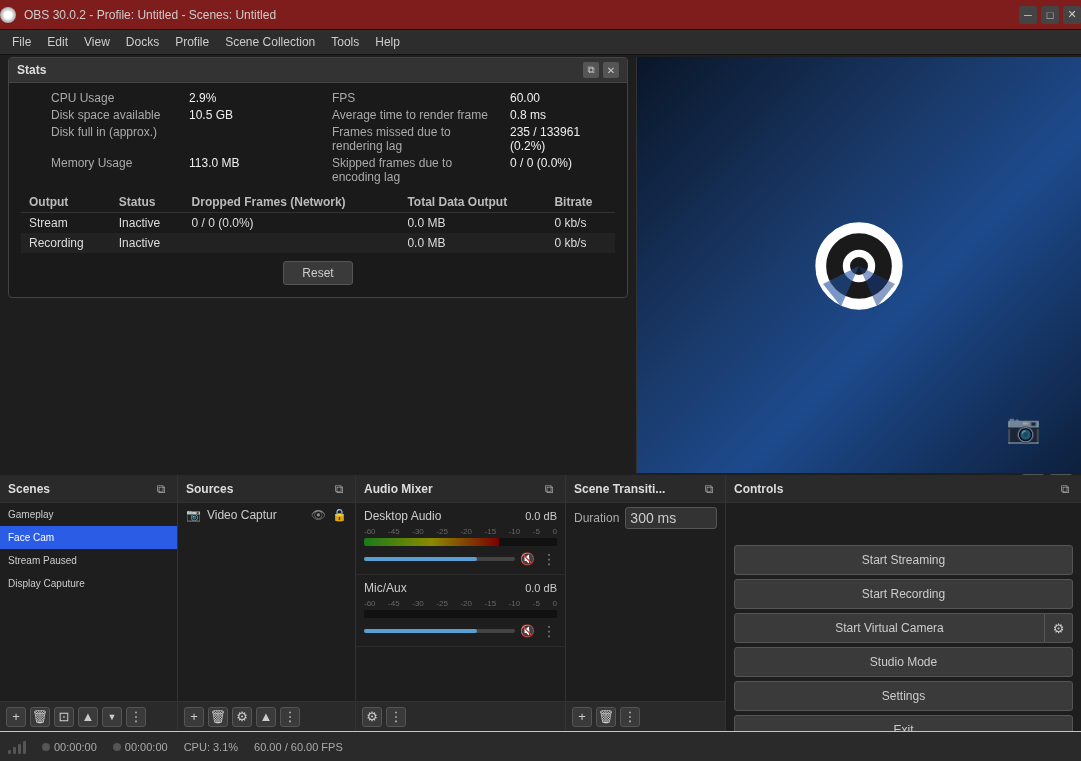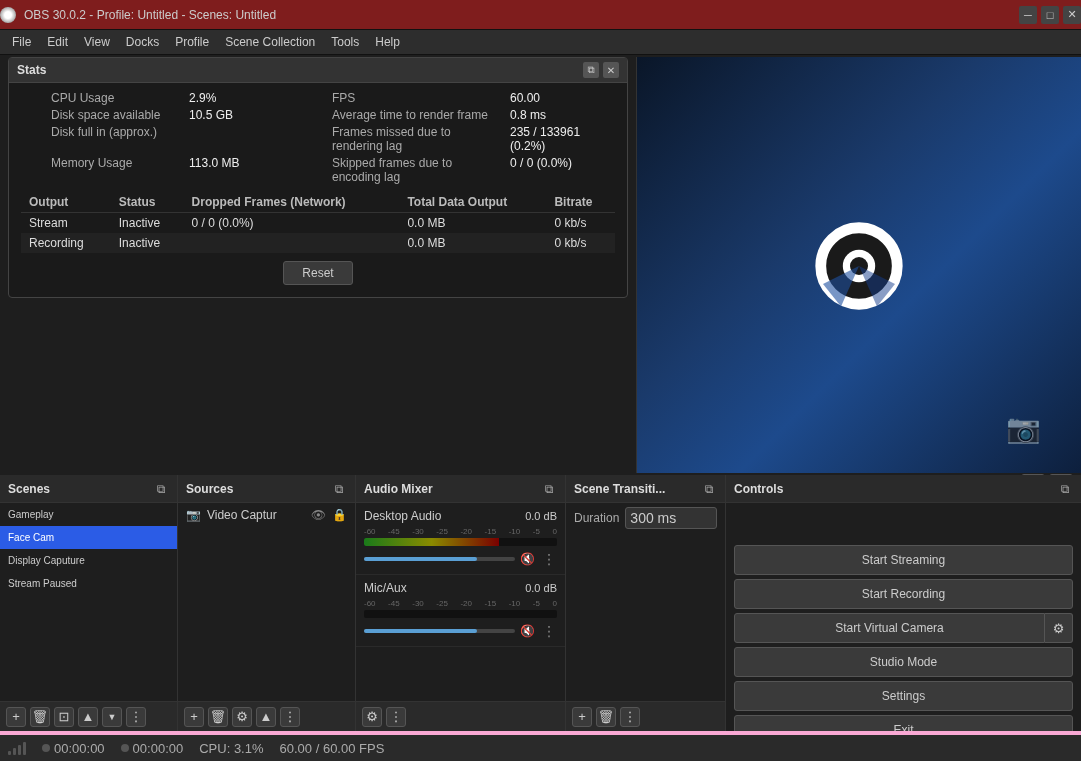--- a/index.html
+++ b/index.html
@@ -422,26 +422,26 @@
     }
 
     
     #statusbar {
       position: absolute;
       bottom: 0;
       left: 0;
       right: 0;
       height: 30px;
       background: #2a2a2a;
-      border-top: 4px solid #f9a8d4;
+      border-top: 1px solid #f9a8d4;
       display: flex;
       align-items: center;
       padding: 0 8px;
       gap: 16px;
-      font-size: 13px;
+      font-size: 11px;
       color: #aaa;
     }
     .status-item {
       display: flex;
       align-items: center;
       gap: 4px;
     }
     .status-dot {
       width: 8px; height: 8px;
       border-radius: 50%;
@@ -595,22 +595,22 @@
 <div id="panels">
 
   <div class="panel" id="scenes-panel">
     <div class="panel-header">
       <span class="panel-title">Scenes</span>
       <button class="panel-btn">⧉</button>
     </div>
     <div class="panel-content">
       <div class="scene-item">Gameplay</div>
       <div class="scene-item active">Face Cam</div>
+      <div class="scene-item">Stream Paused</div>
       <div class="scene-item">Display Caputure</div>
-      <div class="scene-item">Stream Paused</div>
     </div>
     <div class="panel-footer">
       <button class="footer-btn">+</button>
       <button class="footer-btn">🗑</button>
       <button class="footer-btn">⊡</button>
       <button class="footer-btn">▲</button>
       <button class="footer-btn" style="font-size:9px;">▼</button>
       <button class="footer-btn">⋮</button>
     </div>
   </div>

